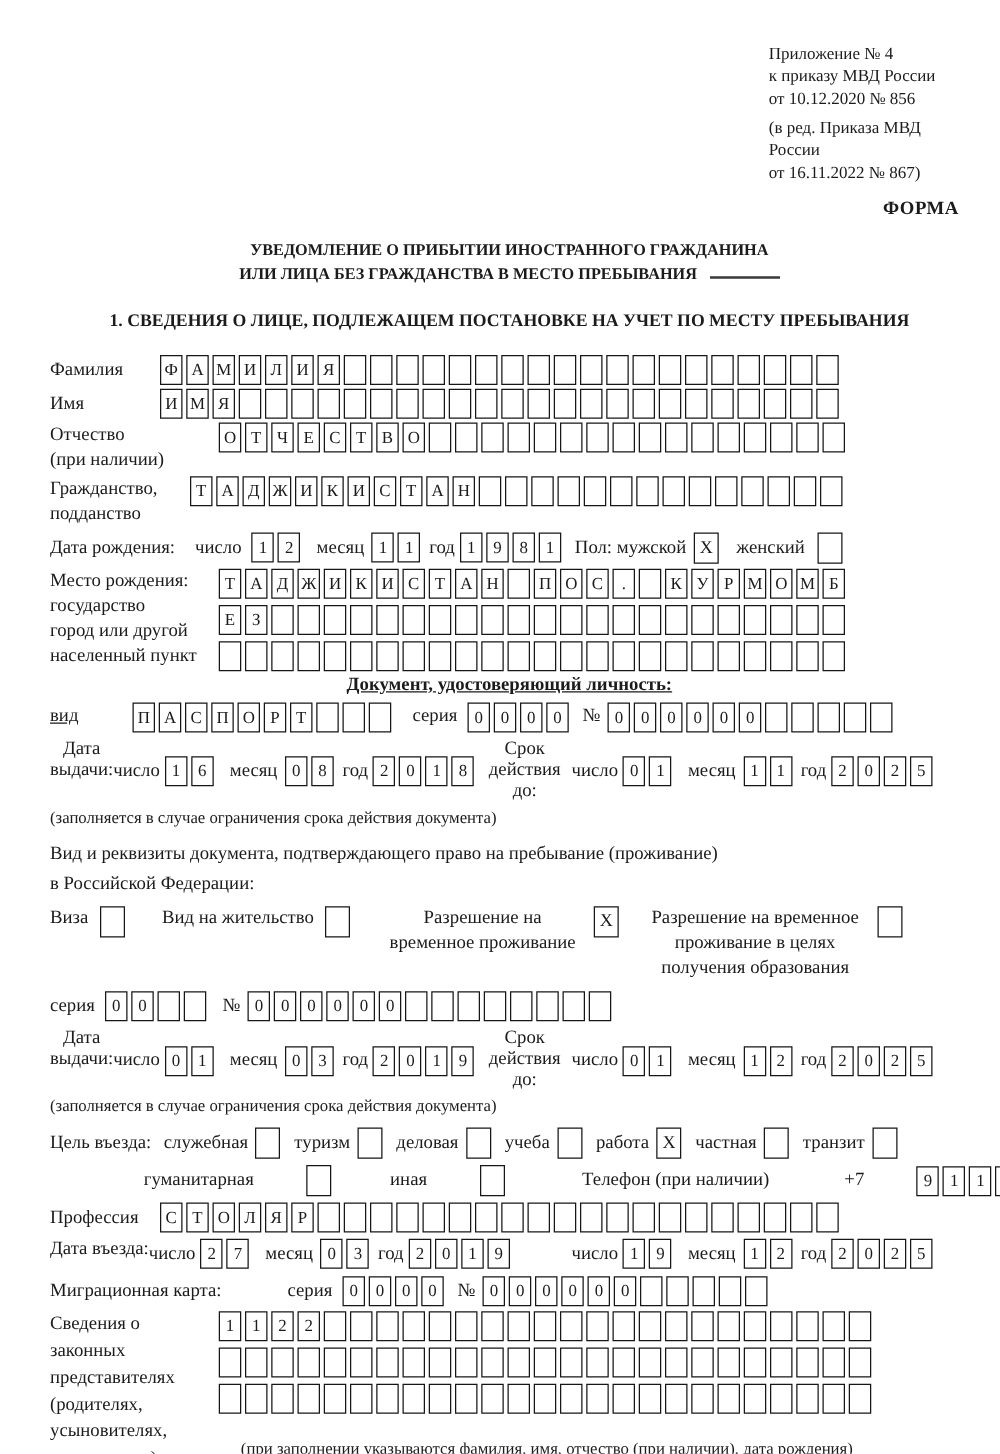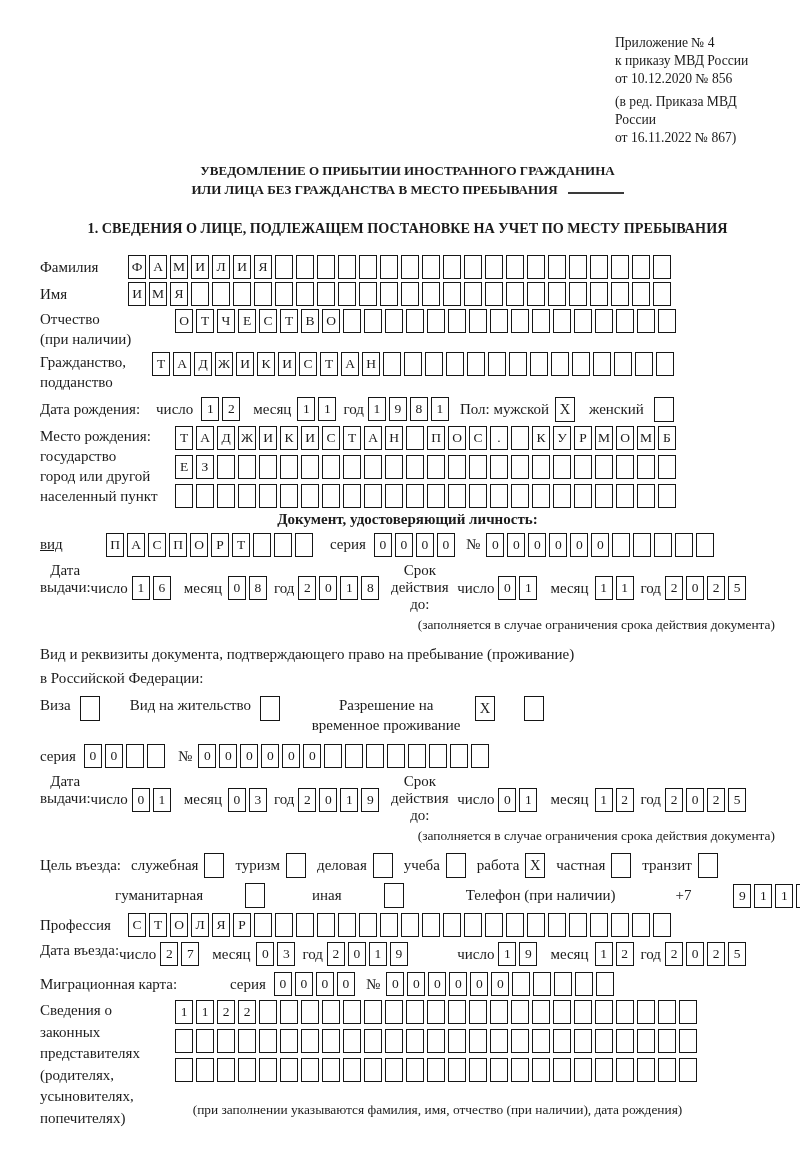--- a/index.html
+++ b/index.html
@@ -24,27 +24,27 @@
 
   .boxes { display:flex; }
   .cbox { width:18px; height:24px; border:1.6px solid #161616; margin-right:3px;
           display:flex; align-items:center; justify-content:center; font-size:13.5px; flex:none; }
   .checkbox { width:20px; height:25px; border:1.6px solid #161616; display:inline-flex;
           align-items:center; justify-content:center; font-size:14.5px; flex:none; }
 
   .mr4{margin-right:4px;} .mr6{margin-right:6px;} .mr8{margin-right:8px;}
   .mr10{margin-right:10px;} .mr14{margin-right:14px;} .mr16{margin-right:16px;}
 
-  .doc-head { text-align:center; font-weight:700; font-size:15px; margin:3px 0 5px; }
+  .doc-head { text-align:center; font-weight:700; font-size:15px; margin:3px 0 5px;text-decoration:underline; }
 
   .dates { display:flex; justify-content:space-between; margin-top:5px; padding-right:26px; }
   .dgroup { display:flex; flex-direction:row; }
   .dtitle { text-align:center; font-size:15px; margin-bottom:2px; }
   .dline { display:flex; align-items:center; }
-  .note { text-align:right; font-size:13.4px; margin-top:2px; }
+  .note { text-align:left; font-size:13.4px; margin-top:2px; }
 
   .intro { font-size:15px; line-height:1.62; margin-top:9px; }
 
   .opts { display:flex; align-items:flex-start; margin:5px 0 9px; }
   .opt { display:flex; align-items:flex-start; }
   .optlbl { font-size:15px; line-height:20px; }
   .center { text-align:center; }
   .w160 { width:160px; } .w178 { width:178px; }
   .opt .checkbox { margin-left:9px; margin-top:1px; }
 
@@ -63,20 +63,21 @@
 <div class="page">
 
   <div class="hdr">
     <div>Приложение № 4</div>
     <div>к приказу МВД России</div>
     <div>от 10.12.2020 № 856</div>
     <div class="hdr-gap"></div>
     <div>(в ред. Приказа МВД России</div>
     <div>от 16.11.2022 № 867)</div>
   </div>
+  <div class="forma">ФОРМА</div>
 
   <div class="title">
     <div>УВЕДОМЛЕНИЕ О ПРИБЫТИИ ИНОСТРАННОГО ГРАЖДАНИНА</div>
     <div>
       <span>ИЛИ ЛИЦА БЕЗ ГРАЖДАНСТВА В МЕСТО ПРЕБЫВАНИЯ</span><span class="uline"></span>
     </div>
   </div>
 
   <div class="sech">1. СВЕДЕНИЯ О ЛИЦЕ, ПОДЛЕЖАЩЕМ ПОСТАНОВКЕ НА УЧЕТ ПО МЕСТУ ПРЕБЫВАНИЯ</div>
 
@@ -424,20 +425,21 @@
     </div>
     <div class="opt" style="margin-left:30px;">
       <span class="optlbl">Вид на жительство</span>
       <span class="checkbox"></span>
     </div>
     <div class="opt" style="margin-left:26px;">
       <span class="optlbl center w160">Разрешение на временное проживание</span>
       <span class="checkbox">X</span>
     </div>
     <div class="opt" style="margin-left:20px;">
+      <span class="optlbl center w178">Разрешение на временное проживание в целях получения образования</span>
       <span class="checkbox"></span>
     </div>
   </div>
 
   <div class="frow">
     <span class="lbl mr8">серия</span>
     <div class="boxes mr10">
         <div class="cbox">0</div>
         <div class="cbox">0</div>
         <div class="cbox"></div>

